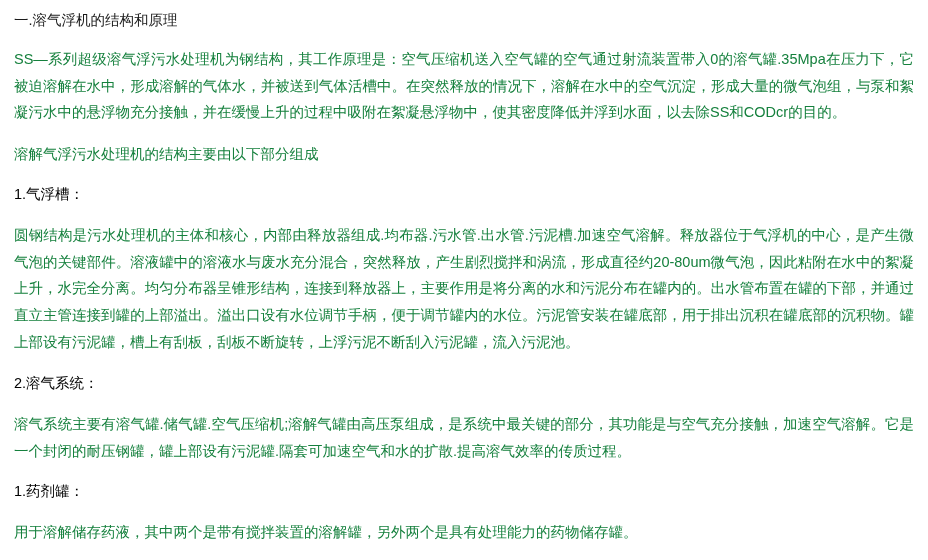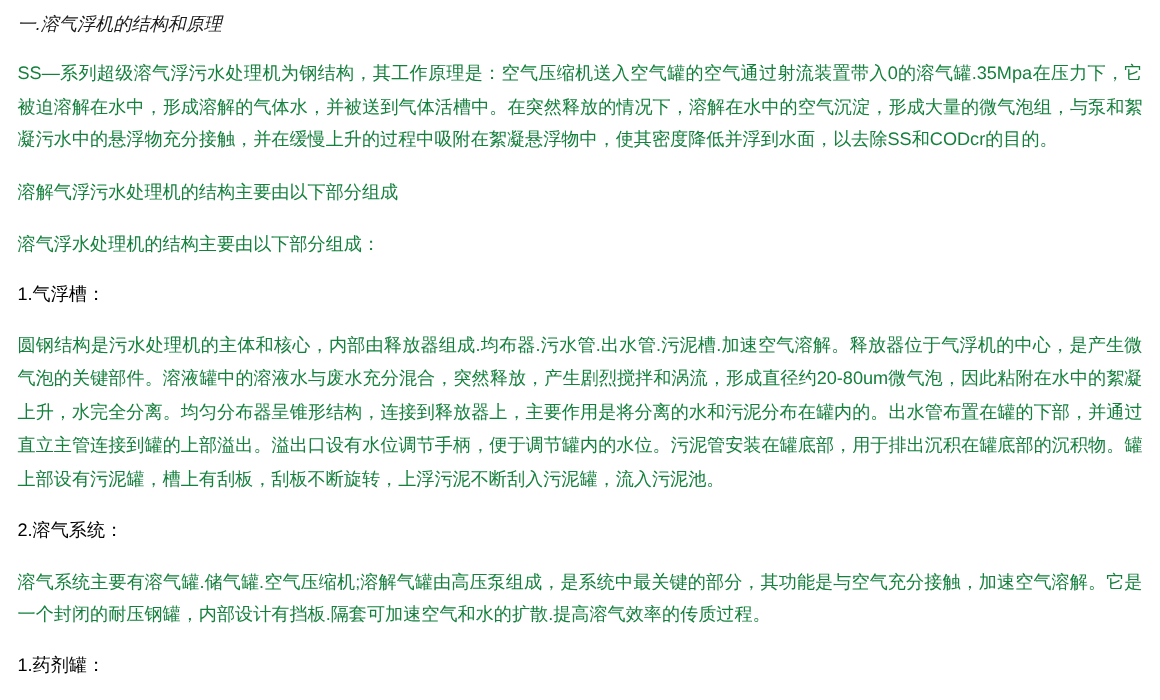--- a/index.html
+++ b/index.html
@@ -18,21 +18,20 @@
     box-sizing: border-box;
     width: 928px;
     padding: 10px 14px 0 14px;
   }
   .heading {
     font-size: 14.5px;
     line-height: 1.5;
     color: #1a1a1a;
     margin: 0 0 14px 0;
     font-weight: normal;
-    font-style: italic;
   }
   .para {
     font-size: 14.5px;
     line-height: 1.85;
     color: #15803d;
     margin: 0 0 14px 0;
     text-align: justify;
     text-justify: inter-ideograph;
   }
   .sect-title {
@@ -51,27 +50,26 @@
 <body>
 
 <div class="page">
 
   <h1 class="heading">一.溶气浮机的结构和原理</h1>
 
   <p class="para">SS—系列超级溶气浮污水处理机为钢结构，其工作原理是：空气压缩机送入空气罐的空气通过射流装置带入0的溶气罐.35Mpa在压力下，它被迫溶解在水中，形成溶解的气体水，并被送到气体活槽中。在突然释放的情况下，溶解在水中的空气沉淀，形成大量的微气泡组，与泵和絮凝污水中的悬浮物充分接触，并在缓慢上升的过程中吸附在絮凝悬浮物中，使其密度降低并浮到水面，以去除SS和CODcr的目的。</p>
 
   <p class="para tight">溶解气浮污水处理机的结构主要由以下部分组成</p>
 
-  <p class="para tight">溶气浮水处理机的结构主要由以下部分组成：</p>
 
   <p class="sect-title">1.气浮槽：</p>
 
   <p class="para">圆钢结构是污水处理机的主体和核心，内部由释放器组成.均布器.污水管.出水管.污泥槽.加速空气溶解。释放器位于气浮机的中心，是产生微气泡的关键部件。溶液罐中的溶液水与废水充分混合，突然释放，产生剧烈搅拌和涡流，形成直径约20-80um微气泡，因此粘附在水中的絮凝上升，水完全分离。均匀分布器呈锥形结构，连接到释放器上，主要作用是将分离的水和污泥分布在罐内的。出水管布置在罐的下部，并通过直立主管连接到罐的上部溢出。溢出口设有水位调节手柄，便于调节罐内的水位。污泥管安装在罐底部，用于排出沉积在罐底部的沉积物。罐上部设有污泥罐，槽上有刮板，刮板不断旋转，上浮污泥不断刮入污泥罐，流入污泥池。</p>
 
   <p class="sect-title">2.溶气系统：</p>
 
-  <p class="para">溶气系统主要有溶气罐.储气罐.空气压缩机;溶解气罐由高压泵组成，是系统中最关键的部分，其功能是与空气充分接触，加速空气溶解。它是一个封闭的耐压钢罐，内部设计有挡板.隔套可加速空气和水的扩散.提高溶气效率的传质过程。</p>
+  <p class="para">溶气系统主要有溶气罐.储气罐.空气压缩机;溶解气罐由高压泵组成，是系统中最关键的部分，其功能是与空气充分接触，加速空气溶解。它是一个封闭的耐压钢罐，罐上部设有污泥罐.隔套可加速空气和水的扩散.提高溶气效率的传质过程。</p>
 
   <p class="sect-title">1.药剂罐：</p>
 
   <p class="para">用于溶解储存药液，其中两个是带有搅拌装置的溶解罐，另外两个是具有处理能力的药物储存罐。</p>
 
 </div>
 
 </body></html>

